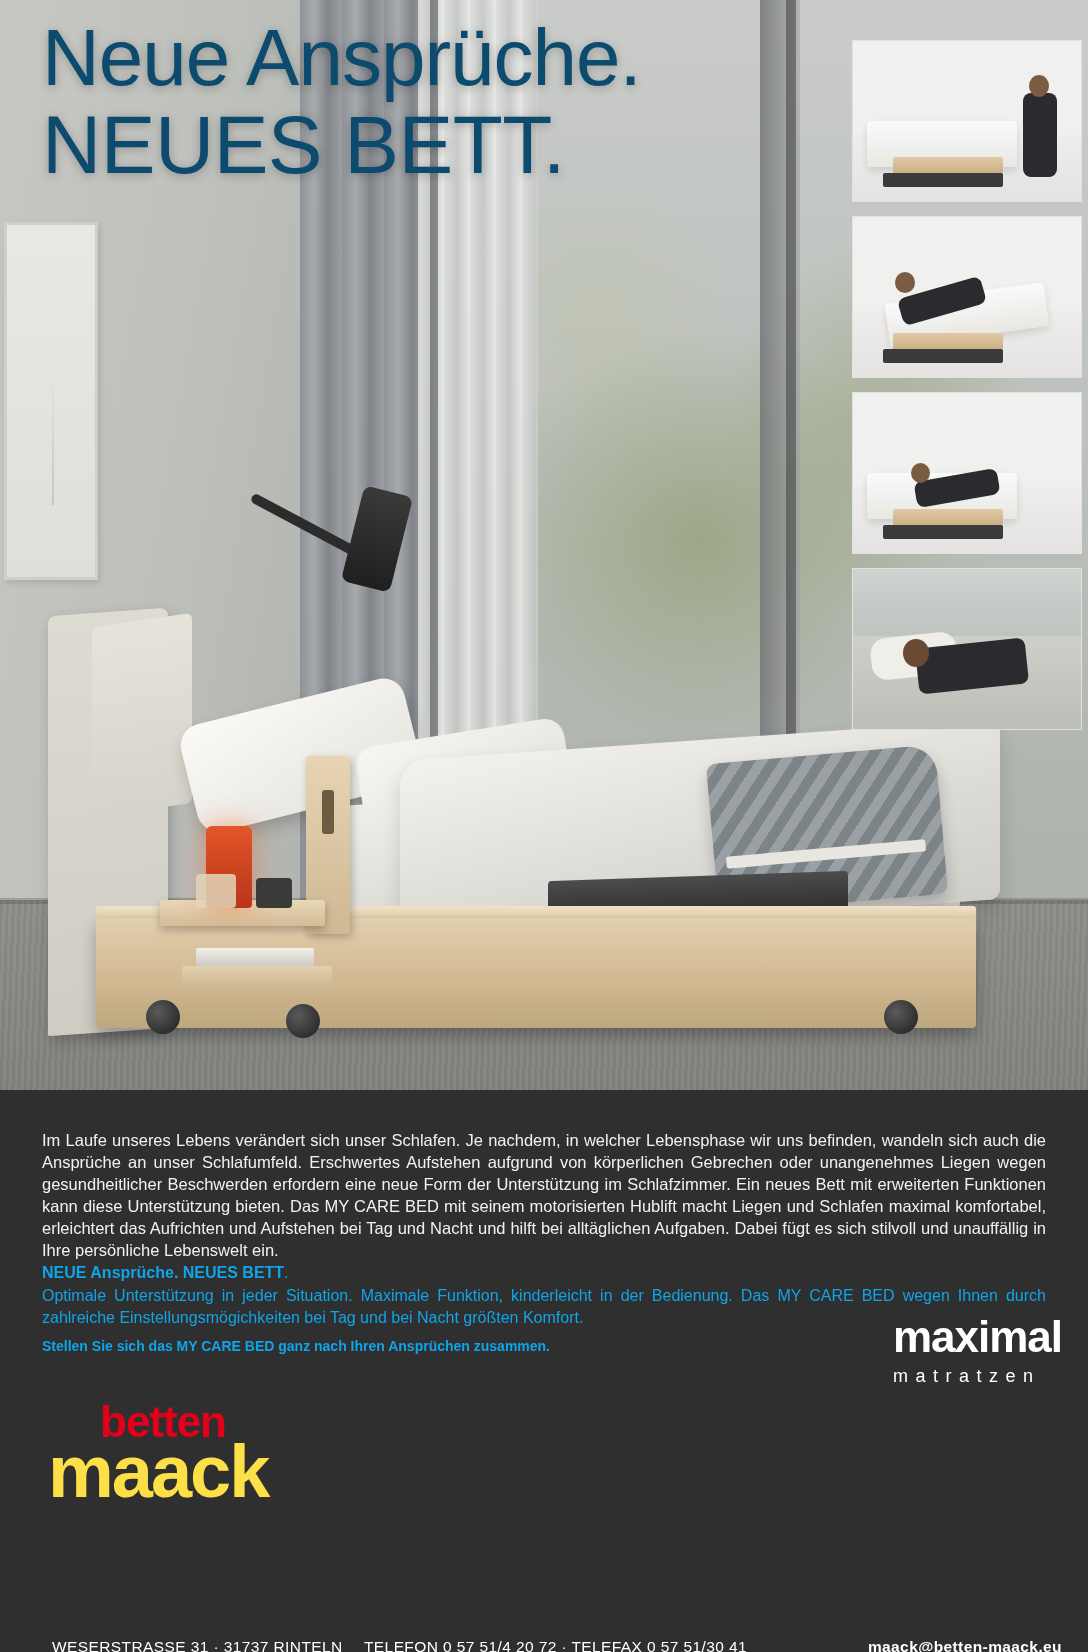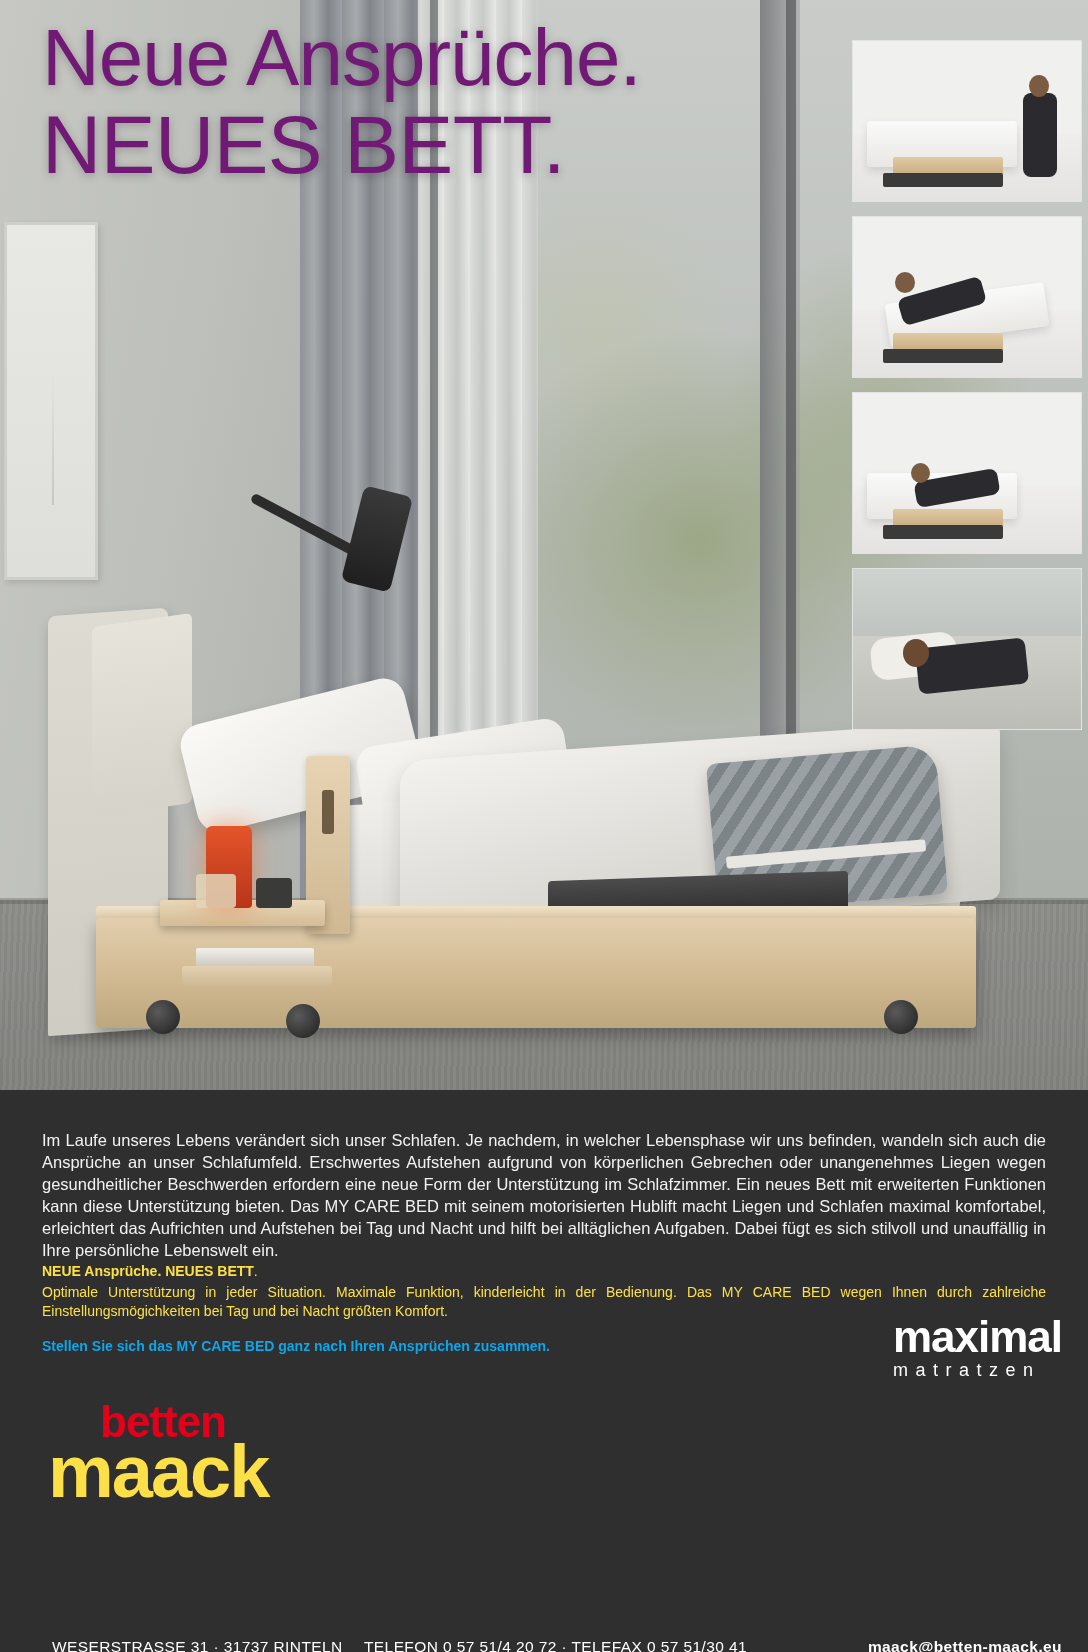--- a/index.html
+++ b/index.html
@@ -365,21 +365,21 @@
     left: 18px; bottom: 52px; width: 86px; height: 42px;
     background: #efeee9; border-radius: 16px; transform: rotate(-6deg);
   }
   .t4 .t-person { left: 64px; bottom: 40px; width: 110px; height: 46px; transform: rotate(-6deg); }
   .t4 .t-head { left: 50px; bottom: 62px; width: 26px; height: 28px; background:#6b4a33; }
 
   
   .headline {
     position: absolute;
     left: 42px; top: 18px;
-    color: #701a75;
+    color: #0c4a6e;
     line-height: 1.0;
     text-shadow: 0 2px 10px rgba(0,0,0,0.25);
   }
   .headline .l1 {
     display: block;
     font-size: 80px;
     font-weight: 300;
     letter-spacing: -1px;
   }
   .headline .l2 {
@@ -405,23 +405,23 @@
     width: 1004px;
     font-size: 16.5px;
     line-height: 1.34;
     text-align: justify;
     color: #f2f2f2;
   }
   .sub {
     position: absolute;
     left: 42px; top: 172px;
     width: 1004px;
-    font-size: 14px;
+    font-size: 16px;
     line-height: 1.34;
-    color: #fde047;
+    color: #0ea5e9;
   }
   .sub b { font-weight: 700; }
   .sub .line2 {
     display: block;
     margin-top: 2px;
     text-align: justify;
   }
   .cta {
     position: absolute;
     left: 42px; top: 248px;
@@ -440,21 +440,21 @@
   }
   .rummel .word {
     font-size: 44px;
     font-weight: 700;
     letter-spacing: -1px;
     line-height: 0.95;
   }
   .rummel .sub2 {
     font-size: 18px;
     letter-spacing: 7.5px;
-    margin-top: 2px;
+    margin-top: 8px;
     font-weight: 400;
   }
 
   
   .maack {
     position: absolute;
     left: 48px; top: 310px;
   }
   .maack .betten {
     font-size: 44px;

